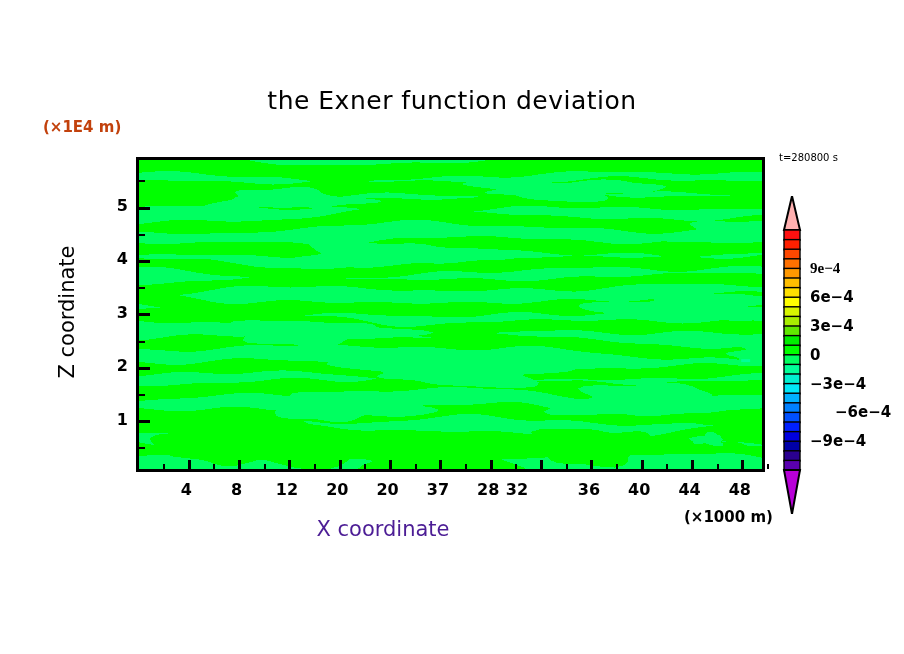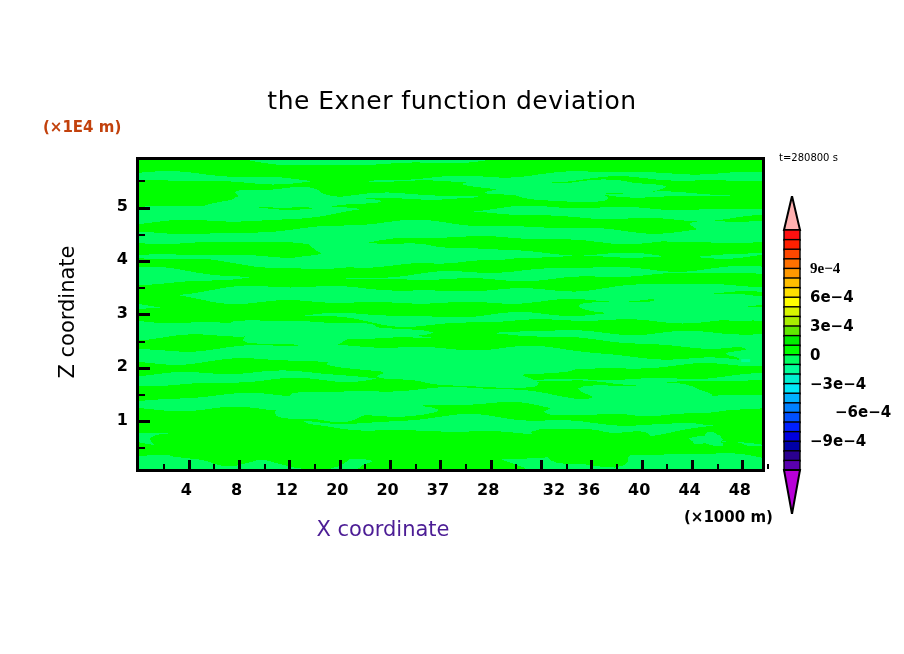--- a/index.html
+++ b/index.html
@@ -120,21 +120,21 @@
 </div>
 
 <div id="xticklabels">
     <div class="xlab gfont" style="left: 186.32px; top: 480px;">4</div>
     <div class="xlab gfont" style="left: 236.64px; top: 480px;">8</div>
     <div class="xlab gfont" style="left: 286.96px; top: 480px;">12</div>
     <div class="xlab gfont" style="left: 337.28px; top: 480px;">20</div>
     <div class="xlab gfont" style="left: 387.6px; top: 480px;">20</div>
     <div class="xlab gfont" style="left: 437.92px; top: 480px;">37</div>
     <div class="xlab gfont" style="left: 488.24px; top: 480px;">28</div>
-    <div class="xlab gfont" style="left: 554px; top: 480px; text-align: center;">32</div>
+    <div class="xlab gfont" style="left: 517px; top: 480px; text-align: center;">32</div>
     <div class="xlab gfont" style="left: 588.88px; top: 480px;">36</div>
     <div class="xlab gfont" style="left: 639.2px; top: 480px;">40</div>
     <div class="xlab gfont" style="left: 689.52px; top: 480px;">44</div>
     <div class="xlab gfont" style="left: 739.84px; top: 480px;">48</div>
   </div>
 <div id="yticklabels">
     <div class="ylab gfont" style="left: 104px; width: 24px; top: 418.61px;">1</div>
     <div class="ylab gfont" style="left: 104px; width: 24px; top: 365.22px;">2</div>
     <div class="ylab gfont" style="left: 104px; width: 24px; top: 311.831px;">3</div>
     <div class="ylab gfont" style="left: 104px; width: 24px; top: 258.441px;">4</div>

